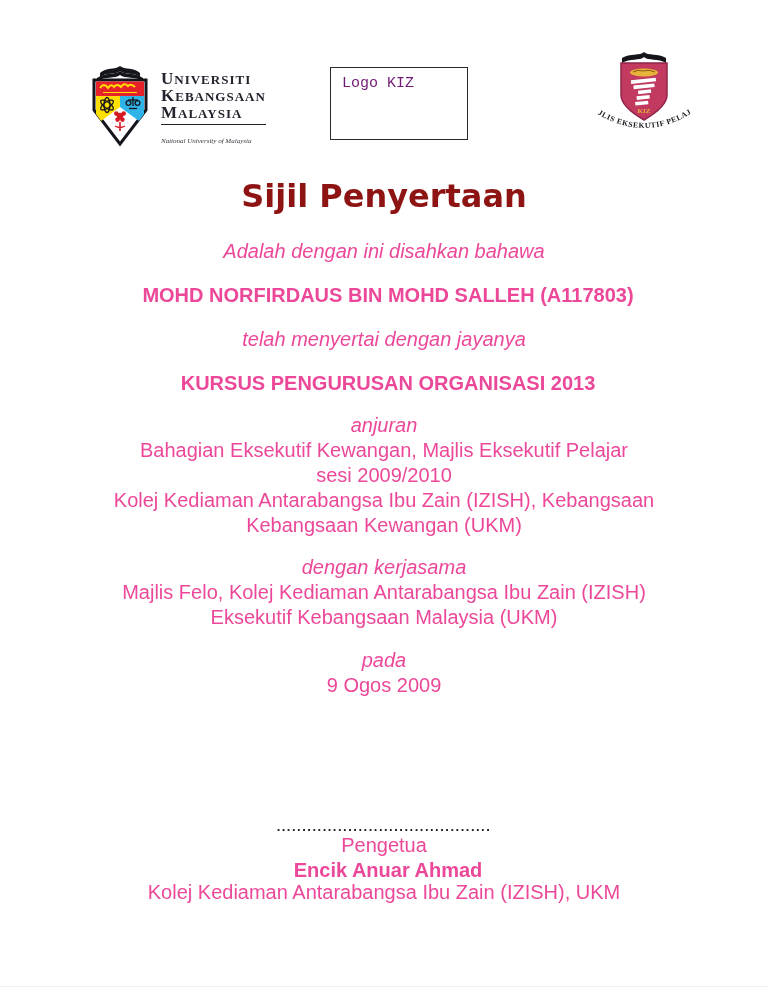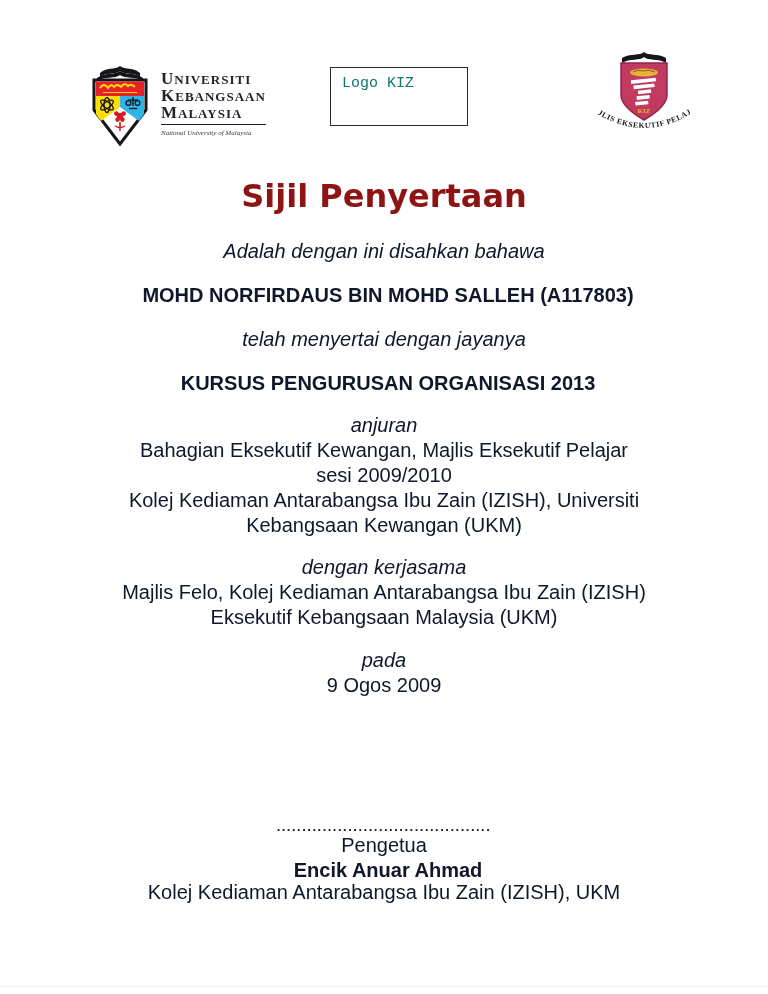--- a/index.html
+++ b/index.html
@@ -19,52 +19,52 @@
   .ukm-logo { position:absolute; left:88px; top:60px; display:flex; gap:9px; align-items:flex-start; }
   .ukm-wordmark { margin-top:11px; }
   .ukm-word {
     font-family:"Liberation Serif", serif;
     text-transform:uppercase;
     font-size:13px; letter-spacing:1px;
     color:#23232e; line-height:16px; font-weight:600;
   }
   .ukm-word::first-letter { font-size:17px; }
   .ukm-tagline {
-    margin-top:2px; padding-top:4px;
+    margin-top:2px; padding-top:12px;
     border-top:1.5px solid #23232e;
     font-family:"Liberation Serif", serif;
     font-style:italic; font-size:7px; color:#3a3a44;
     white-space:nowrap;
   }
 
   .kiz-box {
     position:absolute; left:330px; top:67px;
-    width:138px; height:59px;
+    width:138px; height:73px;
     border:1.5px solid #2a2a2a;
     background:#fff;
     padding:7px 0 0 11px;
     font-family:"Liberation Mono", monospace;
-    font-size:15px; color:#0f766e;
+    font-size:15px; color:#701a75;
   }
 
   .kiz-logo { position:absolute; left:592px; top:43px; }
 
   
   .title {
     margin-top:10px;
     text-align:center;
     font-family:"DejaVu Sans", sans-serif;
     font-weight:bold;
     font-size:32px; line-height:52px;
     color:#8e1414;
     letter-spacing:0px;
   }
 
   
-  .cert p { text-align:center; font-size:20px; line-height:25px; color:#0f172a; }
+  .cert p { text-align:center; font-size:20px; line-height:25px; color:#ec4899; }
   .italic { font-style:italic; }
   .bold   { font-weight:bold;padding-left:8px; }
   p.single { margin-top:19px; }
   p.first-single { margin-top:17px; }
   .block { margin-top:17px; }
   .block-date { margin-top:18px; }
 
   
   .signature { margin-top:122px; }
   .signature .dots {
@@ -176,21 +176,21 @@
     <p class="single bold">MOHD NORFIRDAUS BIN MOHD SALLEH (A117803)</p>
 
     <p class="single italic">telah menyertai dengan jayanya</p>
 
     <p class="single bold">KURSUS PENGURUSAN ORGANISASI 2013</p>
 
     <div class="block">
       <p class="italic">anjuran</p>
       <p>Bahagian Eksekutif Kewangan, Majlis Eksekutif Pelajar</p>
       <p>sesi 2009/2010</p>
-      <p>Kolej Kediaman Antarabangsa Ibu Zain (IZISH), Universiti</p>
+      <p>Kolej Kediaman Antarabangsa Ibu Zain (IZISH), Kebangsaan</p>
       <p>Kebangsaan Kewangan (UKM)</p>
     </div>
 
     <div class="block">
       <p class="italic">dengan kerjasama</p>
       <p>Majlis Felo, Kolej Kediaman Antarabangsa Ibu Zain (IZISH)</p>
       <p>Eksekutif Kebangsaan Malaysia (UKM)</p>
     </div>
 
     <div class="block block-date">

